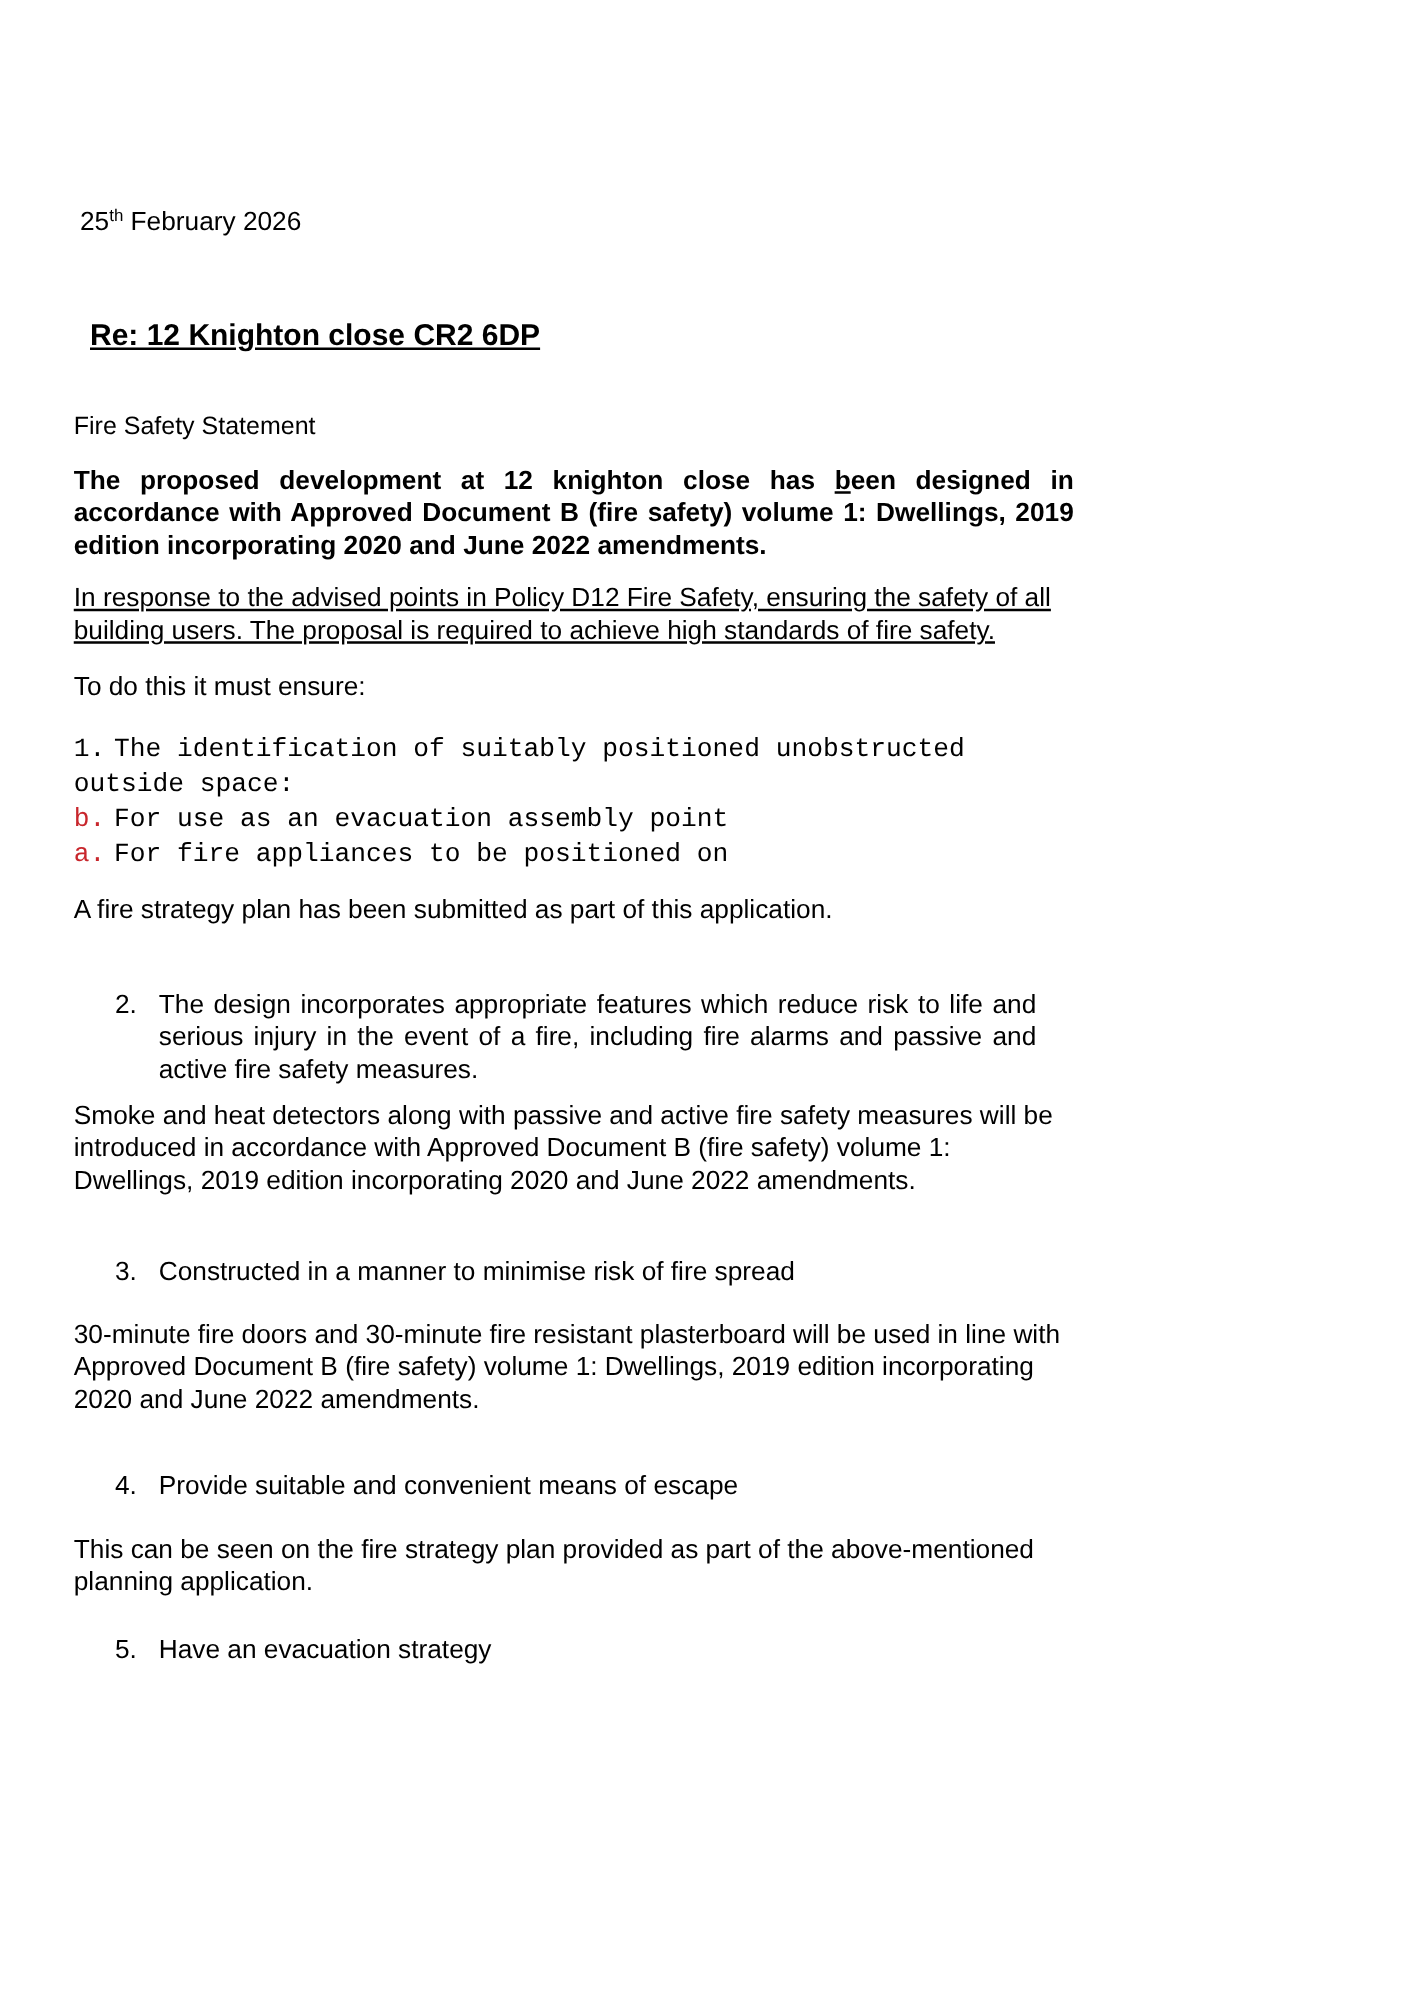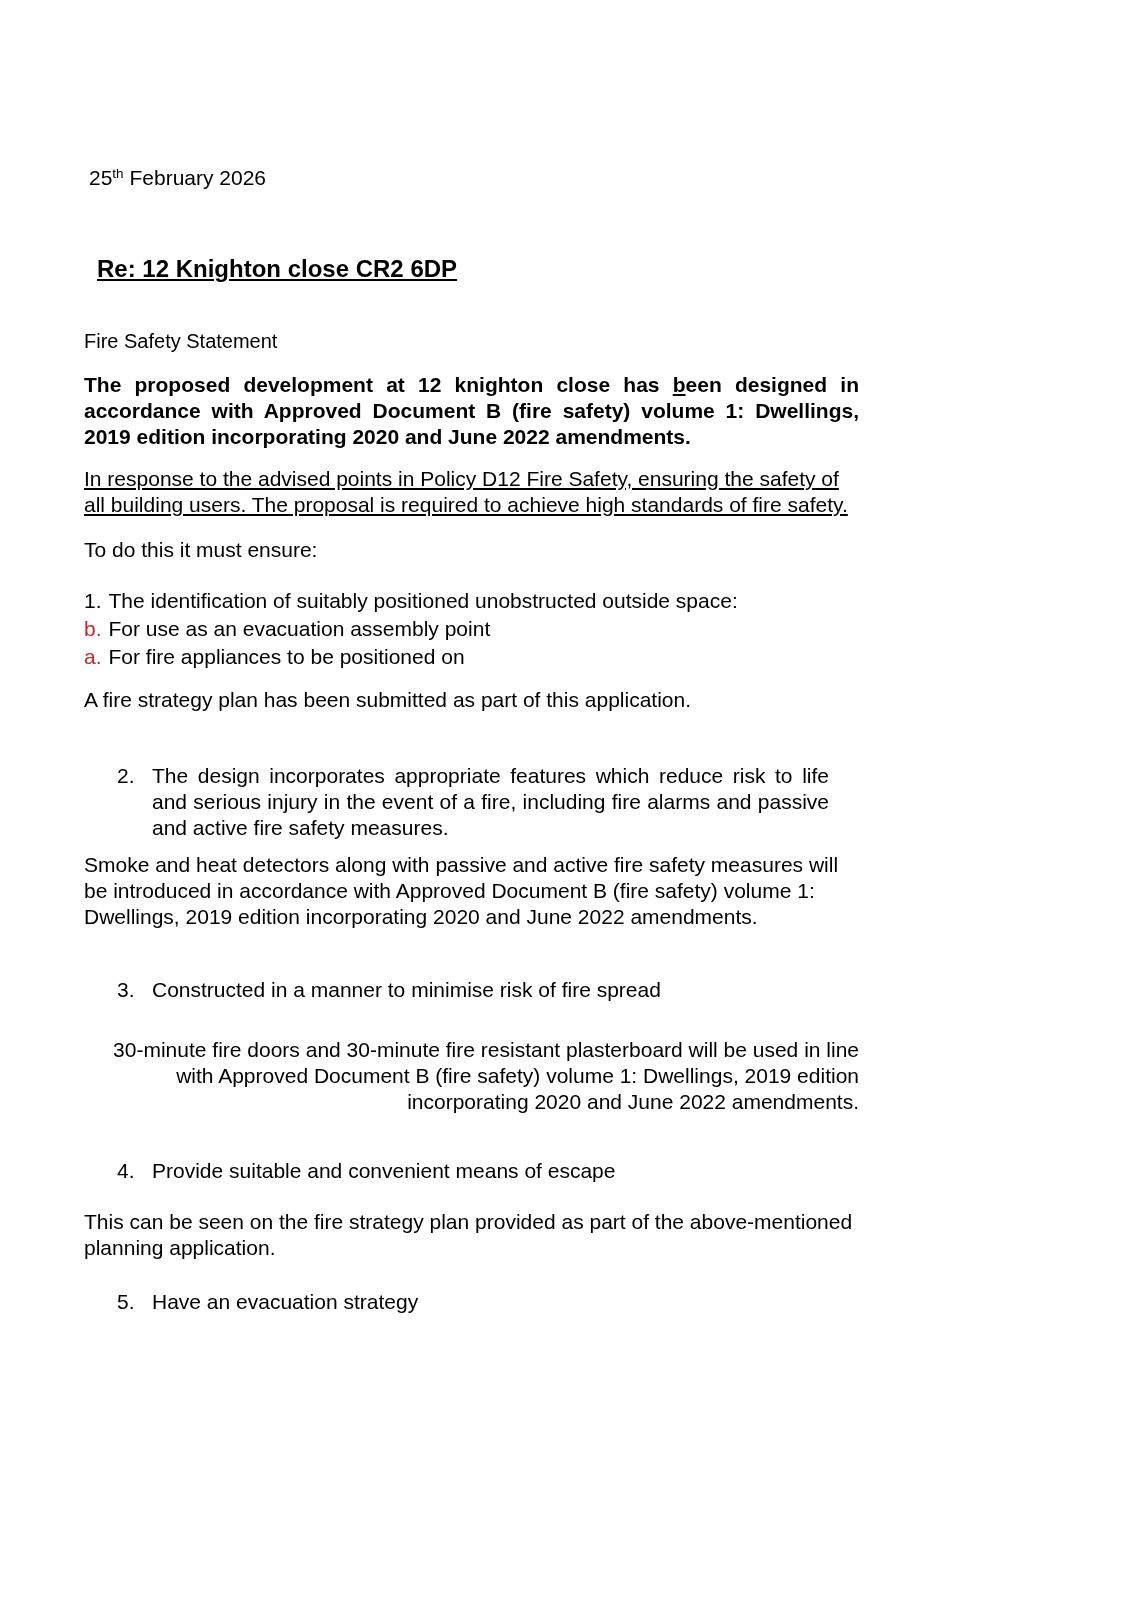--- a/index.html
+++ b/index.html
@@ -10,21 +10,21 @@
   .page {
     position: relative;
     width: 1000px;
     height: 1600px;
     box-sizing: border-box;
     background: #ffffff;
     color: #000000;
     font-family: "Liberation Sans", "DejaVu Sans", sans-serif;
     font-size: 21px;
     line-height: 26px;
-    padding: 165px 141px 0 84px;
+    padding: 165px 141px 0 59px;
     overflow: hidden;
   }
   p { margin: 0; }
 
   .date-line {
     padding-left: 5px;
     white-space: nowrap;
   }
   .date-line sup {
     font-size: 13.5px;
@@ -50,39 +50,39 @@
   .body-para { margin-top: 20px; }
   .justify { text-align: justify; font-weight: bold; }
 
   .proof-underline { text-decoration: underline; }
 
   .para-intro   { margin-top: 17px; }
   .para-policy  { margin-top: 16px; text-decoration: underline; }
   .ensure-line  { margin-top: 19px; }
 
   .flat-list { margin-top: 24px; }
-  .flat-list .li { line-height: 28px; }
+  .flat-list .li { line-height: 28px; font-family: Liberation Mono, monospace; }
   .mk { margin-right: 7px; }
   .mk-red { color: var(--accent-red, #c8262c); }
 
   .para-strategy { margin-top: 16px; }
 
   .numbered {
     position: relative;
     padding-left: 68px;
   }
   .numbered .num {
     position: absolute;
     left: 33px;
     top: 0;
   }
   .point-2 { margin-top: 50px; padding-right: 30px; text-align: justify; }
   .para-smoke { margin-top: 11px; }
   .point-3 { margin-top: 47px; }
-  .para-doors { margin-top: 34px; text-align: right; }
+  .para-doors { margin-top: 24px; }
   .point-4 { margin-top: 43px; }
   .para-escape { margin-top: 25px; }
   .point-5 { margin-top: 28px; }
 </style>
 </head>
 <body>
 
 <div class="page">
 
   <p class="date-line"><span>25</span><sup>th</sup><span> February 2026</span></p>

